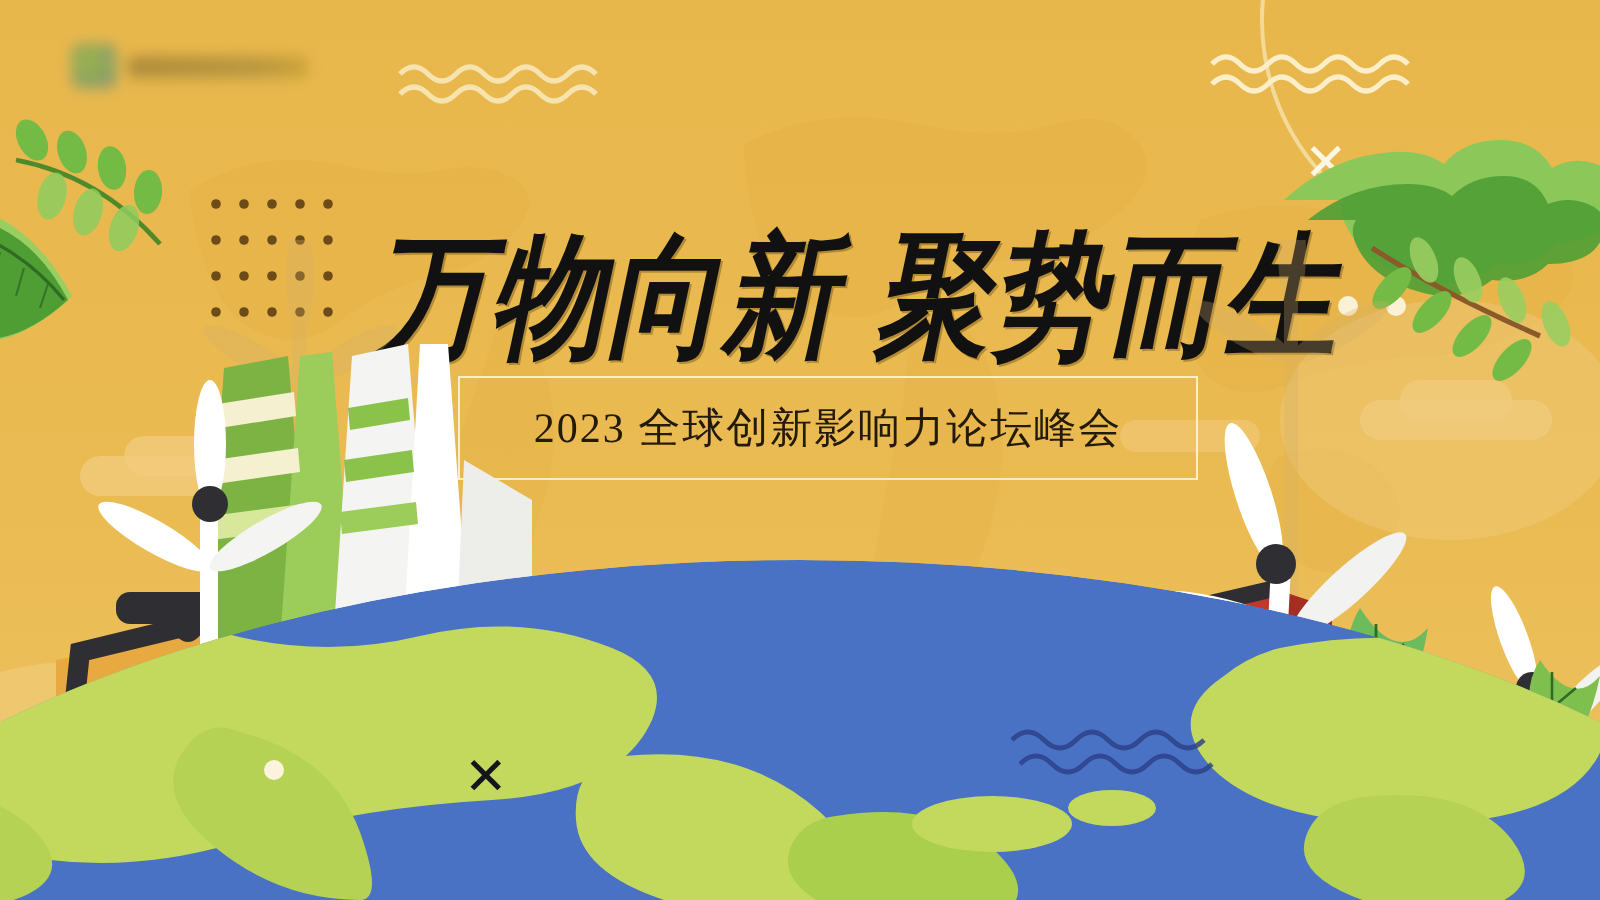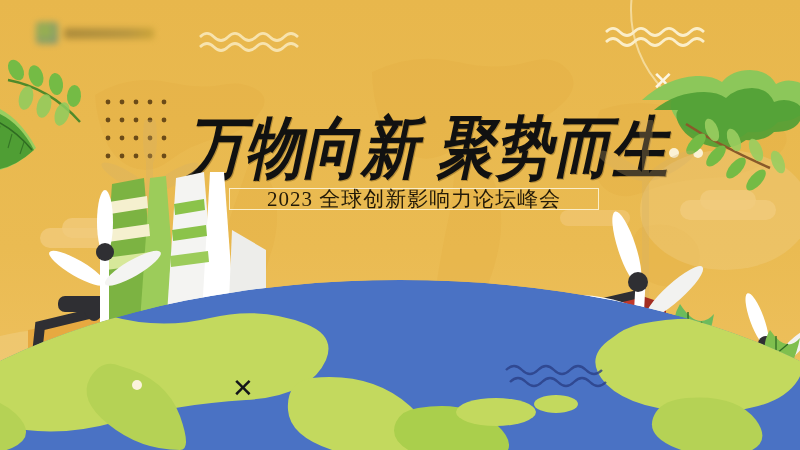--- a/index.html
+++ b/index.html
@@ -52,21 +52,21 @@
   .main-title{
     position:absolute;left:185px;top:104px;width:460px;
     font-family:"Liberation Sans","DejaVu Sans",sans-serif;
     font-size:57px;font-weight:700;font-style:italic;
     letter-spacing:1px;color:#111;white-space:nowrap;
     transform:scaleY(1.18);transform-origin:left top;
     text-shadow:1px 1px 0 rgba(80,55,10,.35);
   }
   .main-title .gap{display:inline-block;width:18px;}
   .sub-box{
-    position:absolute;left:227px;top:188px;width:370px;height:22px;
+    position:absolute;left:227px;top:188px;width:370px;height:52px;
     border:1.6px solid #fbeec9;
     display:flex;align-items:center;justify-content:center;
   }
   .sub-text{
     font-family:"Liberation Serif","DejaVu Serif",serif;
     font-size:21px;color:#231a08;letter-spacing:1px;white-space:nowrap;
   }
 
   
   .globe{position:absolute;left:0;bottom:0;width:800px;height:230px;overflow:hidden;}

